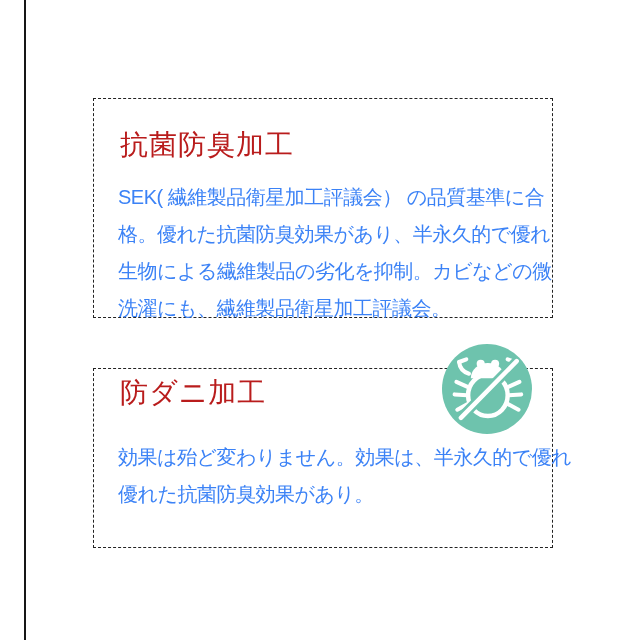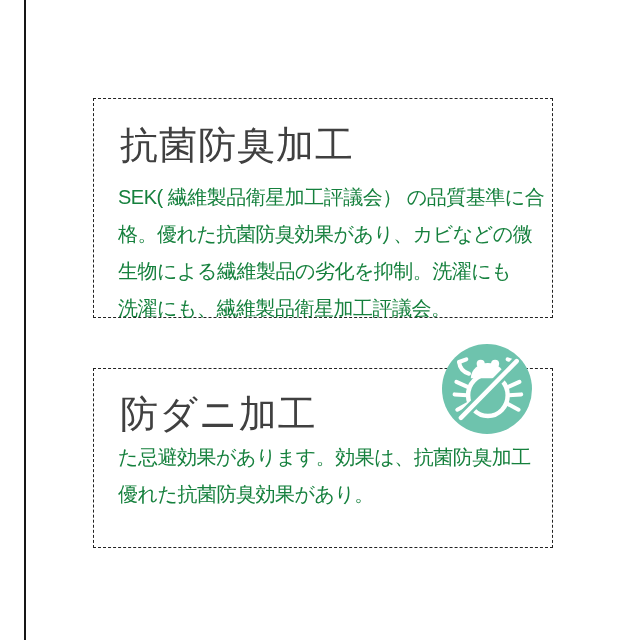--- a/index.html
+++ b/index.html
@@ -17,27 +17,27 @@
 
   .feature-box {
     position:absolute; left:93px; width:460px;
     border:1px dashed #222222; background:transparent;
   }
   .box1 { top:98px;  height:220px; }
   .box2 { top:368px; height:180px; }
 
   .section-title {
     position:absolute; left:26px;
-    font-size:38px; line-height:42px; font-weight:500; color:#404040;
+    font-size:28px; line-height:42px; font-weight:500; color:#b91c1c;
     letter-spacing:1px; white-space:nowrap;
   }
   .box1 .section-title { top:25px; }
-  .box2 .section-title { top:24px; }
+  .box2 .section-title { top:3px; }
 
-  .section-body { position:absolute; left:24px; right:15px; color:#15803d; }
+  .section-body { position:absolute; left:24px; right:15px; color:#3b82f6; }
   .box1 .section-body { top:80px; }
   .box2 .section-body { top:70px; }
   .body-line {
     height:37px; line-height:37px; font-size:20px; letter-spacing:-0.5px;
     white-space:nowrap; overflow:visible;
   }
 
   .icon-wrap { position:absolute; }
   .sek-wrap  { left:336px; top:-22px; width:94px; height:94px; }
   .mite-wrap { left:348px; top:-25px; width:90px; height:90px; }
@@ -48,32 +48,32 @@
 
 <div class="canvas">
 
   <div class="left-rule"></div>
 
   <section class="feature-box box1">
     <h2 class="section-title">抗菌防臭加工</h2>
 
     <div class="section-body">
       <div class="body-line">SEK( 繊維製品衛星加工評議会） の品質基準に合</div>
-      <div class="body-line">格。優れた抗菌防臭効果があり、カビなどの微</div>
-      <div class="body-line">生物による繊維製品の劣化を抑制。洗濯にも</div>
+      <div class="body-line">格。優れた抗菌防臭効果があり、半永久的で優れ</div>
+      <div class="body-line">生物による繊維製品の劣化を抑制。カビなどの微</div>
       <div class="body-line">洗濯にも、繊維製品衛星加工評議会。</div>
     </div>
 
   </section>
 
   <section class="feature-box box2">
     <h2 class="section-title">防ダニ加工</h2>
 
     <div class="section-body">
-      <div class="body-line">た忌避効果があります。効果は、抗菌防臭加工</div>
+      <div class="body-line">効果は殆ど変わりません。効果は、半永久的で優れ</div>
       <div class="body-line">優れた抗菌防臭効果があり。</div>
     </div>
 
     <div class="icon-wrap mite-wrap">
       <svg viewBox="0 0 100 100">
         <circle cx="50" cy="50" r="50" fill="#6ec3ad"></circle>
         <g stroke="#ffffff" stroke-width="4.5" fill="none" stroke-linecap="round">
 
           <path d="M30 33 Q20 30 19 20"></path>
           <path d="M19 20 L27 17"></path>

